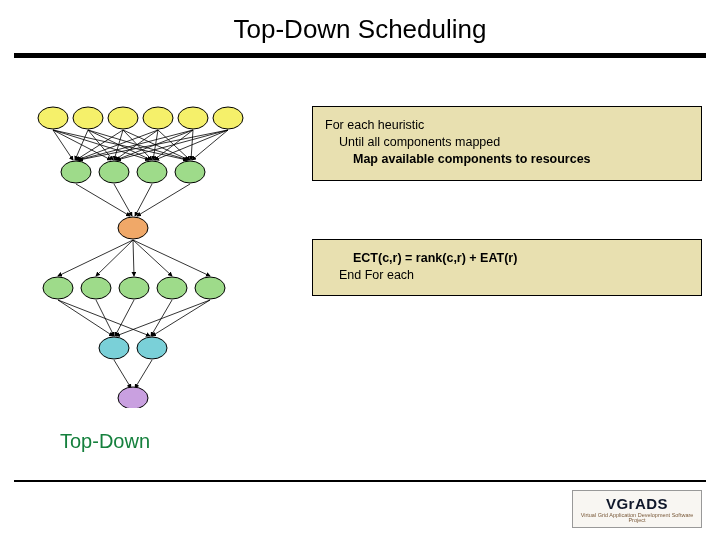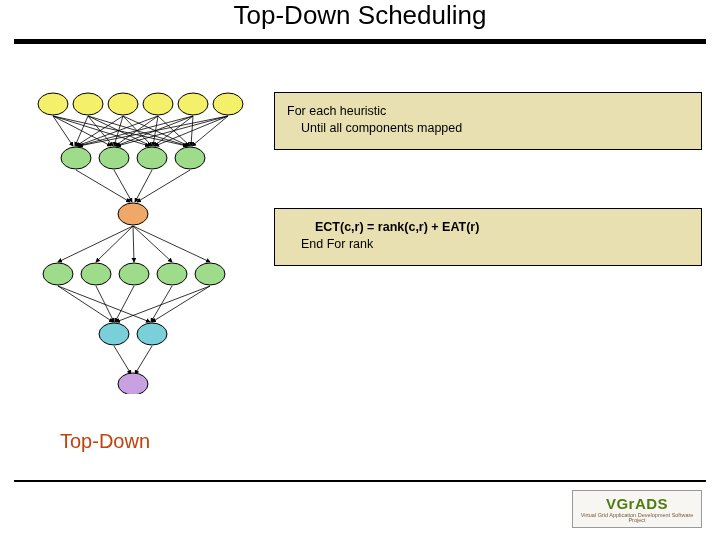--- a/index.html
+++ b/index.html
@@ -7,32 +7,33 @@
     width: 720px;
     height: 540px;
     background: #fff;
     font-family: Arial, Helvetica, sans-serif;
     position: relative;
     overflow: hidden;
   }
   .title {
     text-align: center;
     font-size: 26px;
+    padding-top: 14px;
     padding-bottom: 8px;
     color: #000;
   }
   .title-underline {
     height: 5px;
     background: #000;
     margin: 0 14px 0 14px;
   }
   .content {
     display: flex;
     padding: 40px 18px 0 18px;
-    gap: 26px;
+    gap: 64px;
   }
   .left-col {
     flex: 0 0 230px;
     position: relative;
   }
   .right-col {
     flex: 1;
     display: flex;
     flex-direction: column;
     gap: 58px;
@@ -47,21 +48,21 @@
     color: #000;
   }
   .indent1 { padding-left: 14px; }
   .indent2 { padding-left: 28px; }
   .bold { font-weight: bold; }
   .caption {
     position: absolute;
     left: 60px;
     top: 430px;
     font-size: 20px;
-    color: #c2410c;
+    color: #15803d;
   }
   .footer-line {
     position: absolute;
     left: 14px;
     right: 14px;
     top: 480px;
     height: 2px;
     background: #000;
   }
   .logo-wrap {
@@ -74,21 +75,21 @@
     background: #f8f6f2;
     display: flex;
     flex-direction: column;
     align-items: center;
     justify-content: center;
     gap: 1px;
   }
   .logo-main {
     font-weight: bold;
     font-size: 15px;
-    color: #4d7c0f;
+    color: #0f172a;
     letter-spacing: 0.5px;
   }
   .logo-sub {
     font-size: 5.5px;
     color: #7a5a3a;
     text-align: center;
     line-height: 1;
   }
   
   .dag {
@@ -208,25 +209,26 @@
 
         <ellipse class="node" cx="115" cy="300" rx="15" ry="11" fill="#c9a0e0"></ellipse>
       </svg>
     </div>
   </div>
 
   <div class="right-col">
     <div class="algo-box">
       <div>For each heuristic</div>
       <div class="indent1">Until all components mapped</div>
+      <div class="indent2 bold">Map available components to resources</div>
     </div>
 
     <div class="algo-box">
       <div class="indent2 bold">ECT(c,r) = rank(c,r) + EAT(r)</div>
-      <div class="indent1">End For rank</div>
+      <div class="indent1">End For each</div>
     </div>
   </div>
 </div>
 
 <div class="caption">Top-Down</div>
 
 <div class="footer-line"></div>
 
 <div class="logo-wrap">
   <div class="logo-main">VGrADS</div>

